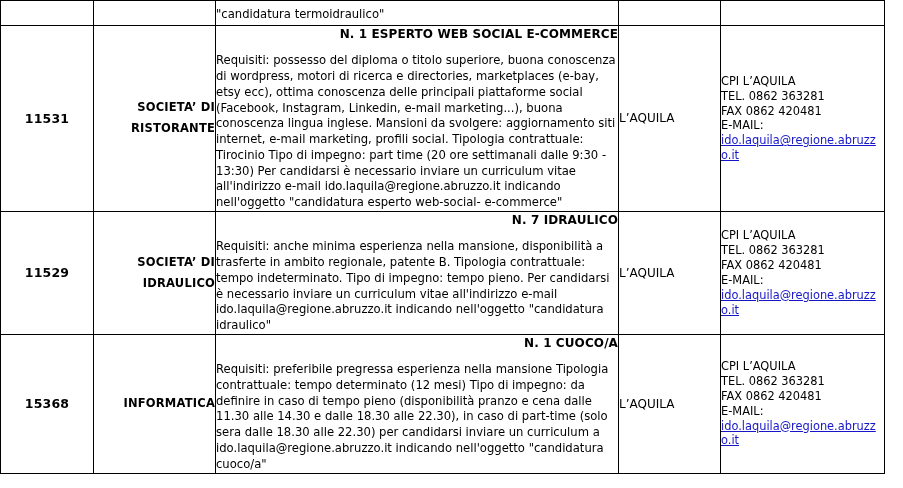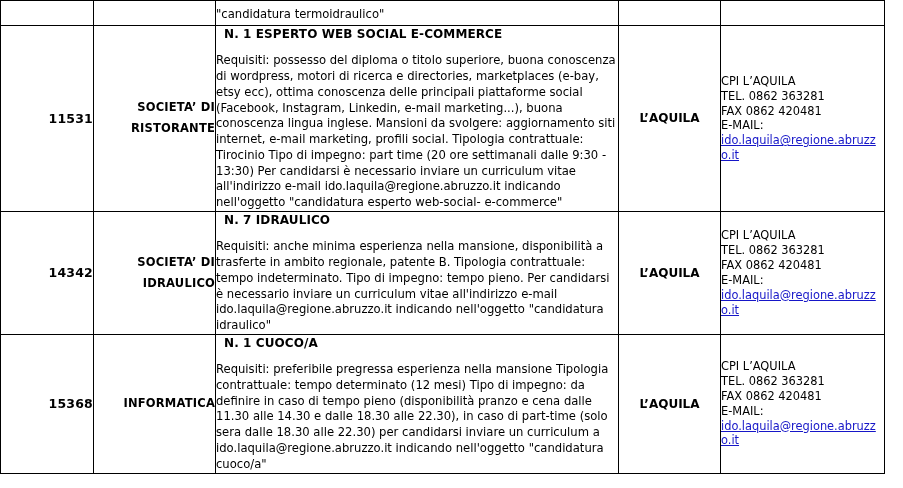--- a/index.html
+++ b/index.html
@@ -38,21 +38,21 @@
   }
 
   
   col.c-id    { width: 93px; }
   col.c-comp  { width: 122px; }
   col.c-desc  { width: 403px; }
   col.c-loc   { width: 102px; }
   col.c-cont  { width: 164px; }
 
   .cell-id {
-    text-align: right;
+    text-align: center;
     font-weight: bold;
     font-size: 12.5px;
     letter-spacing: 0.2px;
     margin-left: 16px;
   }
 
   .cell-company {
     text-align: right;
     font-weight: bold;
     font-size: 11.5px;
@@ -67,32 +67,31 @@
     font-size: 11.6px;
     line-height: 1.36;
     text-align: left;
   }
 
   .desc-title {
     font-weight: bold;
     font-size: 12px;
     margin: 0 0 11px 8px;
     letter-spacing: 0.1px;
+    text-align: right;
   }
 
   .desc-body {
     margin: 0;
     font-size: 11.6px;
     line-height: 1.36;
   }
 
   .cell-loc {
-    text-align: center;
     font-size: 12px;
-    font-weight: bold;
   }
 
   .cell-contact {
     text-align: left;
     font-size: 11.4px;
     line-height: 1.3;
     padding: 2px 3px;
   }
 
   .contact-line { display: block; white-space: nowrap; }
@@ -162,21 +161,21 @@
           <span class="contact-line">CPI L’AQUILA</span>
           <span class="contact-line">TEL. 0862 363281</span>
           <span class="contact-line">FAX 0862 420481</span>
           <span class="contact-line">E-MAIL:</span>
           <a class="contact-email" href="#">ido.laquila@regione.abruzzo.it</a>
         </td>
       </tr>
 
       <tr>
         <td class="cell-id">
-          <span>14342</span>
+          <span>11529</span>
         </td>
         <td class="cell-company">
           <div>SOCIETA’ DI</div>
           <div>IDRAULICO</div>
         </td>
         <td class="cell-desc">
           <p class="desc-title">N. 7 IDRAULICO</p>
           <p class="desc-body">Requisiti: anche minima esperienza nella mansione, disponibilità a trasferte in ambito regionale, patente B. Tipologia contrattuale: tempo indeterminato. Tipo di impegno: tempo pieno. Per candidarsi è necessario inviare un curriculum vitae all'indirizzo e-mail ido.laquila@regione.abruzzo.it indicando nell'oggetto "candidatura idraulico"</p>
         </td>
         <td class="cell-loc">

